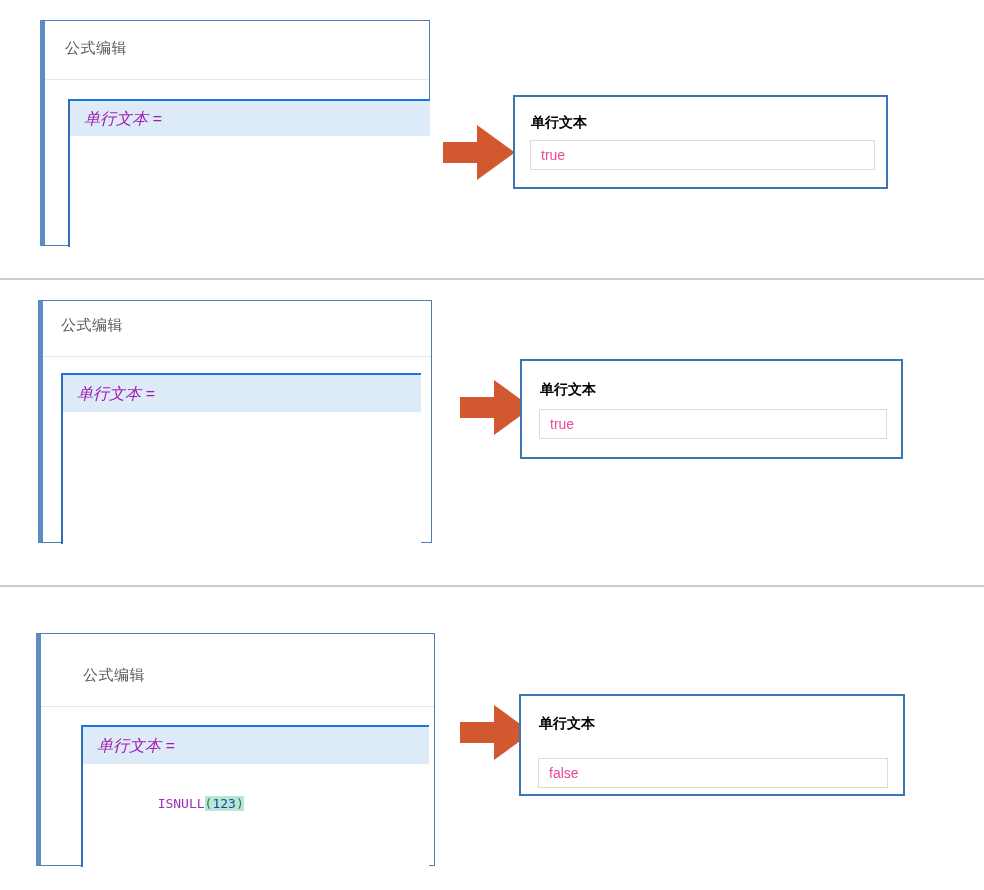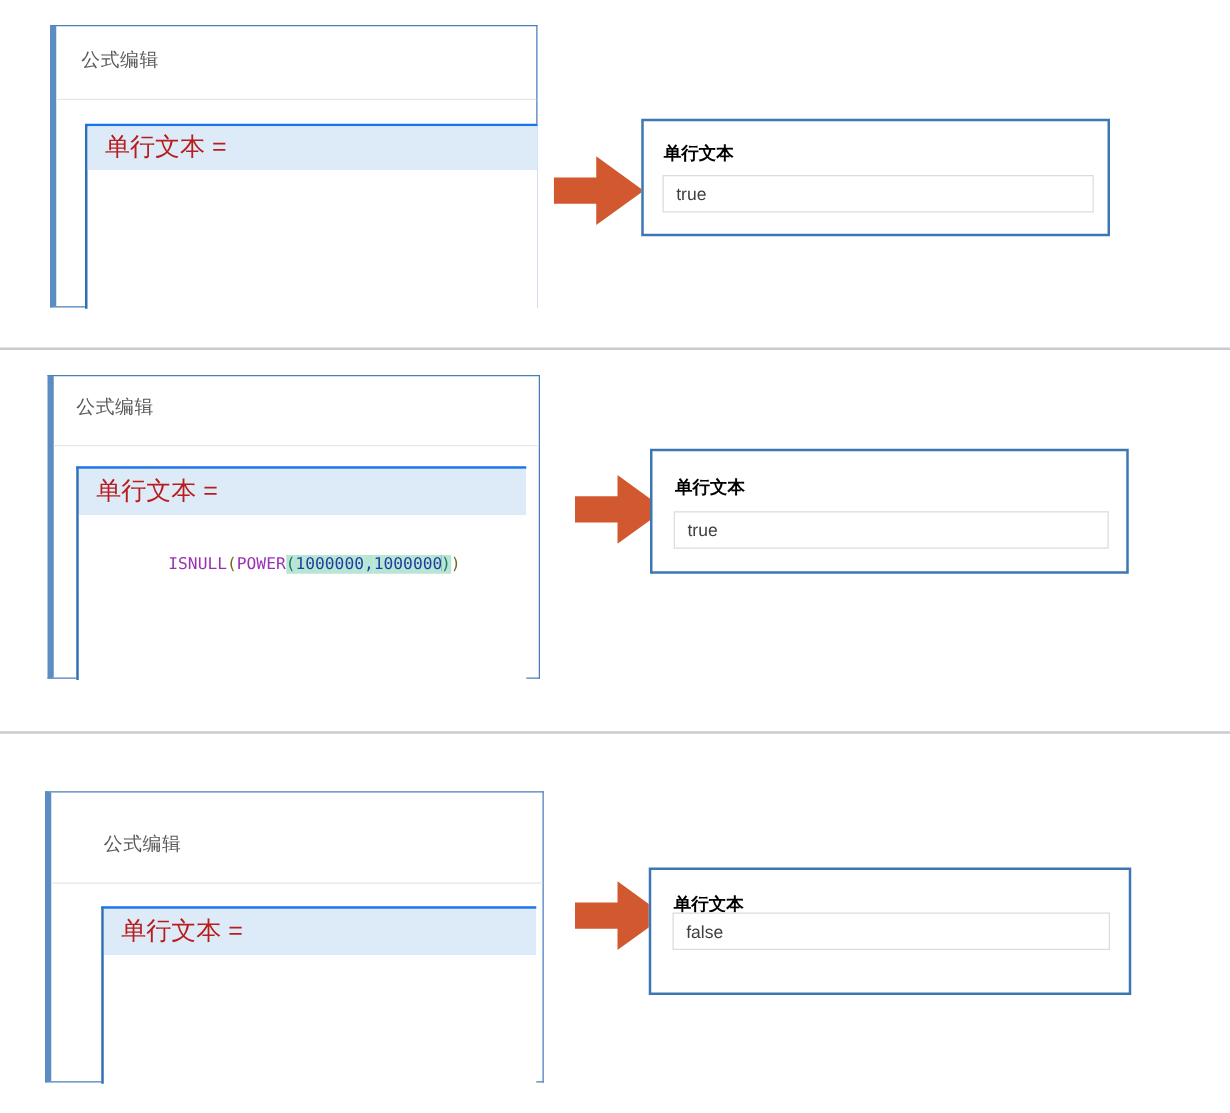--- a/index.html
+++ b/index.html
@@ -51,25 +51,26 @@
   .code-editor {
     position: absolute;
     box-sizing: border-box;
     background: #ffffff;
     border-top: 2px solid #1a73e8;
     border-left: 2px solid #2f6fb5;
     overflow: hidden;
   }
   .code-editor-head {
     background: #ddebf8;
-    color: #b91c1c;
-    font-size: 20px;
+    color: #a21caf;
+    font-size: 16px;
     line-height: 1.2;
     box-sizing: border-box;
     white-space: nowrap;
+    font-style: italic;
   }
   .code-editor-body {
     background: #ffffff;
     box-sizing: border-box;
     font-family: "DejaVu Sans Mono", "Liberation Mono", monospace;
     font-size: 13px;
     white-space: pre;
   }
   .tok-fn      { color: #9b30b5; }
   .tok-paren   { color: #6b6b2a; }
@@ -103,21 +104,21 @@
     font-size: 14px;
     font-weight: bold;
     color: #000000;
     white-space: nowrap;
   }
   .result-input {
     position: absolute;
     box-sizing: border-box;
     background: #ffffff;
     border: 1px solid #dcdcdc;
-    color: #404040;
+    color: #ec4899;
     font-size: 14px;
     font-family: "Liberation Sans", "DejaVu Sans", sans-serif;
     padding: 0 10px;
     outline: none;
   }
 </style>
 </head>
 <body>
 
 <div id="page">
@@ -141,48 +142,48 @@
   </div>
 
   <div class="group-divider" style="top:278px;"></div>
 
   <div class="editor-card" style="left:38px; top:300px; width:394px; height:243px;">
     <div class="editor-title" style="left:18px; top:15px;">公式编辑</div>
     <div class="editor-title-rule" style="left:0px; top:55px; width:388px;"></div>
 
     <div class="code-editor" style="left:18px; top:72px; width:360px; height:171px;">
       <div class="code-editor-head" style="height:37px; line-height:37px; padding-left:14px;">单行文本 =</div>
-      <div class="code-editor-body" style="padding:17px 0 0 9px;">
-        <span class="tok-fn">ISNULL</span><span class="tok-paren">(</span><span class="tok-fn">POWER</span><span class="tok-hl-p">(</span><span class="tok-hl tok-num">1000000</span><span class="tok-hl tok-num">,</span><span class="tok-hl tok-num">1000000</span><span class="caret"></span><span class="tok-hl-p">)</span><span class="tok-paren">)</span>
-      </div>
     </div>
   </div>
 
   <svg class="arrow" style="left:460px; top:380px;" width="72" height="55" viewBox="0 0 72 55">
     <polygon points="0,17 34,17 34,0 72,27.5 34,55 34,38 0,38" fill="#d2582f"></polygon>
   </svg>
 
   <div class="result-card" style="left:520px; top:359px; width:383px; height:100px;">
     <div class="result-label" style="left:18px; top:20px;">单行文本</div>
     <input class="result-input" type="text" style="left: 17px; top: 48px; width: 348px; height: 30px;" readonly="" value="true">
   </div>
 
   <div class="group-divider" style="top:585px;"></div>
 
   <div class="editor-card" style="left:36px; top:633px; width:399px; height:233px;">
     <div class="editor-title" style="left:42px; top:32px;">公式编辑</div>
     <div class="editor-title-rule" style="left:0px; top:72px; width:393px;"></div>
 
     <div class="code-editor" style="left:40px; top:91px; width:348px; height:142px;">
       <div class="code-editor-head" style="height:37px; line-height:37px; padding-left:14px;">单行文本 =</div>
+      <div class="code-editor-body" style="padding:17px 0 0 12px;">
+        <span class="tok-fn">ISNULL</span><span class="tok-hl-p">(</span><span class="tok-hl tok-num">123</span><span class="tok-hl-p">)</span>
+      </div>
     </div>
   </div>
 
   <svg class="arrow" style="left:460px; top:705px;" width="72" height="55" viewBox="0 0 72 55">
     <polygon points="0,17 34,17 34,0 72,27.5 34,55 34,38 0,38" fill="#d2582f"></polygon>
   </svg>
 
   <div class="result-card" style="left:519px; top:694px; width:386px; height:102px;">
     <div class="result-label" style="left:18px; top:19px;">单行文本</div>
-    <input class="result-input" type="text" style="left: 17px; top: 34px; width: 350px; height: 30px;" readonly="" value="false">
+    <input class="result-input" type="text" style="left: 17px; top: 62px; width: 350px; height: 30px;" readonly="" value="false">
   </div>
 
 </div>
 
 </body></html>

